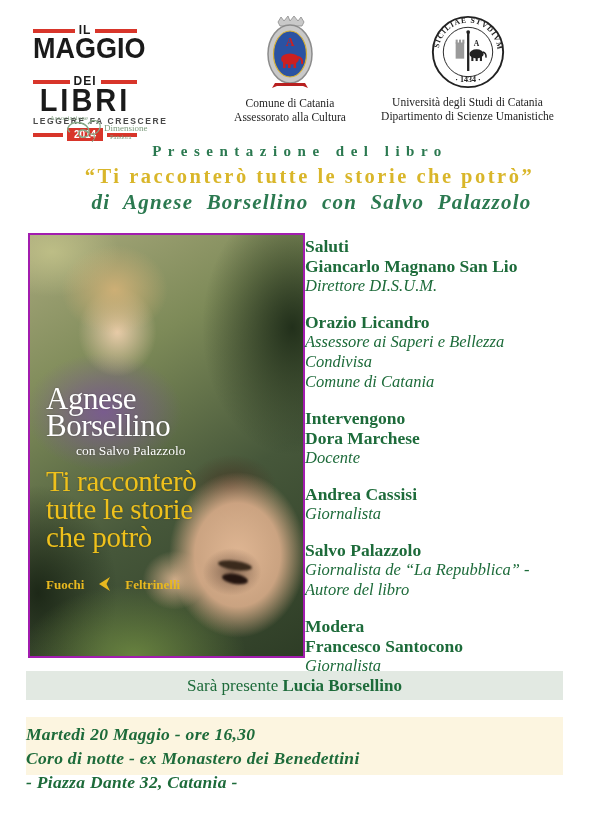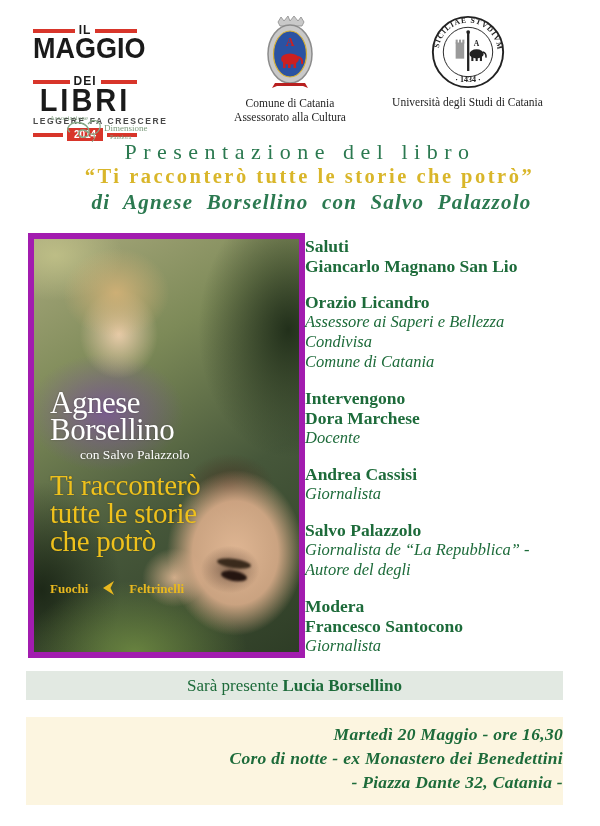--- a/index.html
+++ b/index.html
@@ -25,26 +25,26 @@
   .assoc-n1{position:absolute;left:68px;top:13px;font-size:9px;color:#7d9c7d;}
   .assoc-n2{position:absolute;left:74px;top:23px;font-size:6.5px;color:#7d9c7d;}
   .org{position:absolute;text-align:center;color:#1e1e1e;}
   .org-comune{left:215px;top:14px;width:150px;}
   .org-univ{left:355px;top:14px;width:225px;}
   .org .seal{display:block;margin:0 auto;}
   .org .org-lines{margin-top:6px;font-size:11.5px;line-height:13.5px;}
   .org-comune .org-lines{margin-top:5px;}
   
   .title{position:absolute;left:0;top:141px;width:600px;text-align:center;}
-  .t1{font-size:22px;font-weight:normal;color:#2b7950;letter-spacing:6.5px;line-height:21px;}
+  .t1{font-size:15px;font-weight:bold;color:#2b7950;letter-spacing:6.5px;line-height:21px;}
   .t2{font-size:20.5px;font-weight:bold;color:#d9b62a;letter-spacing:2.5px;line-height:26px;margin-top:1px;padding-left:19px;}
   .t3{font-size:21px;font-weight:bold;font-style:italic;color:#2b7950;letter-spacing:1.2px;word-spacing:7px;line-height:26px;margin-left:23px;}
   
   .cover{position:absolute;left:28px;top:233px;width:277px;height:425px;
-    border:6px solid #a21caf;box-sizing:border-box;overflow:hidden;}
+    border:2px solid #a21caf;box-sizing:border-box;overflow:hidden;}
   .cover-photo{position:absolute;inset:0;
     background:
       radial-gradient(ellipse 42px 34px at 74% 80%, rgba(60,40,30,.55), transparent 70%),
       radial-gradient(ellipse 95px 115px at 76% 76%, rgba(228,185,150,.97) 0%, rgba(222,175,140,.88) 45%, rgba(0,0,0,0) 72%),
       radial-gradient(ellipse 62px 46px at 74% 60%, rgba(72,56,38,.92), transparent 72%),
       radial-gradient(ellipse 46px 42px at 53% 82%, rgba(222,182,146,.9), transparent 70%),
       radial-gradient(ellipse 74px 62px at 31% 13%, rgba(208,176,118,.95), transparent 72%),
       radial-gradient(ellipse 56px 64px at 32% 23%, rgba(236,206,172,.96), transparent 70%),
       radial-gradient(ellipse 112px 84px at 27% 42%, rgba(122,88,148,.9), transparent 70%),
       radial-gradient(ellipse 150px 95px at 38% 100%, rgba(112,140,66,.85), transparent 75%),
@@ -66,22 +66,22 @@
   .c-pub{margin-top:26px;font-size:13px;font-weight:bold;color:#e8b81f;display:flex;align-items:flex-start;gap:15px;}
   
   .program{position:absolute;left:305px;top:236px;width:266px;text-align:left;color:#1d6b3a;}
   .p-block{margin-bottom:16px;}
   .p-heading,.p-name{font-size:17.5px;font-weight:bold;line-height:20px;}
   .p-role{font-size:16.5px;font-style:italic;line-height:20px;}
   
   .band-notice{position:absolute;left:26px;top:671px;width:537px;height:29px;background:#e2e9e2;
     text-align:center;line-height:29px;font-size:17px;color:#1d6b3a;}
   .band-notice b{font-weight:bold;}
-  .band-event{position:absolute;left:26px;top:717px;width:537px;height:88px;background:#fcf5e0;
-    text-align:right;color:#1d6b3a;padding-top:5px;box-sizing:border-box;}
+  .band-event{position:absolute;left:26px;top:717px;width:537px;height:58px;background:#fcf5e0;
+    text-align:left;color:#1d6b3a;padding-top:5px;box-sizing:border-box;}
   .e-line{font-size:17.5px;font-weight:bold;font-style:italic;line-height:24px;letter-spacing:.3px;}
 </style>
 </head>
 <body>
 
 <div id="poster">
 
   <div class="maggio">
     <div class="m-row">
       <span class="m-bar"></span>
@@ -152,20 +152,21 @@
       <ellipse cx="49" cy="42" rx="7.5" ry="4.8" fill="#222"></ellipse>
       <rect x="43.5" y="44" width="2.2" height="5.5" fill="#222"></rect>
       <rect x="48" y="44" width="2.2" height="5.5" fill="#222"></rect>
       <rect x="52.5" y="44" width="2.2" height="5.5" fill="#222"></rect>
       <path d="M55.5,40 q4,1 3.4,6" fill="none" stroke="#222" stroke-width="1.6"></path>
       <rect x="39" y="20" width="2.4" height="40" fill="#222"></rect>
       <circle cx="40.2" cy="19" r="2" fill="#222"></circle>
     </svg>
     <div class="org-lines">
       <div>Università degli Studi di Catania</div>
+      <div>Dipartimento di Scienze Umanistiche</div>
     </div>
   </div>
 
   <div class="title">
     <div class="t1">Presentazione del libro</div>
     <div class="t2">“Ti racconterò tutte le storie che potrò”</div>
     <div class="t3">di Agnese Borsellino con Salvo Palazzolo</div>
   </div>
 
   <div class="cover">
@@ -186,39 +187,40 @@
         </svg>
         <span>Feltrinelli</span>
       </div>
     </div>
   </div>
 
   <div class="program">
     <div class="p-block">
       <div class="p-heading">Saluti</div>
       <div class="p-name">Giancarlo Magnano San Lio</div>
+      <div class="p-role">Direttore DI.S.U.M.</div>
     </div>
     <div class="p-block">
       <div class="p-name">Orazio Licandro</div>
       <div class="p-role">Assessore ai Saperi e Bellezza Condivisa</div>
       <div class="p-role">Comune di Catania</div>
     </div>
     <div class="p-block">
       <div class="p-heading">Intervengono</div>
       <div class="p-name">Dora Marchese</div>
       <div class="p-role">Docente</div>
     </div>
     <div class="p-block">
       <div class="p-name">Andrea Cassisi</div>
       <div class="p-role">Giornalista</div>
     </div>
     <div class="p-block">
       <div class="p-name">Salvo Palazzolo</div>
       <div class="p-role">Giornalista de “La Repubblica” -</div>
-      <div class="p-role">Autore del degli</div>
+      <div class="p-role">Autore del libro</div>
     </div>
     <div class="p-block">
       <div class="p-heading">Modera</div>
       <div class="p-name">Francesco Santocono</div>
       <div class="p-role">Giornalista</div>
     </div>
   </div>
 
   <div class="band-notice">
     <span>Sarà presente </span><b>Lucia Borsellino</b>

